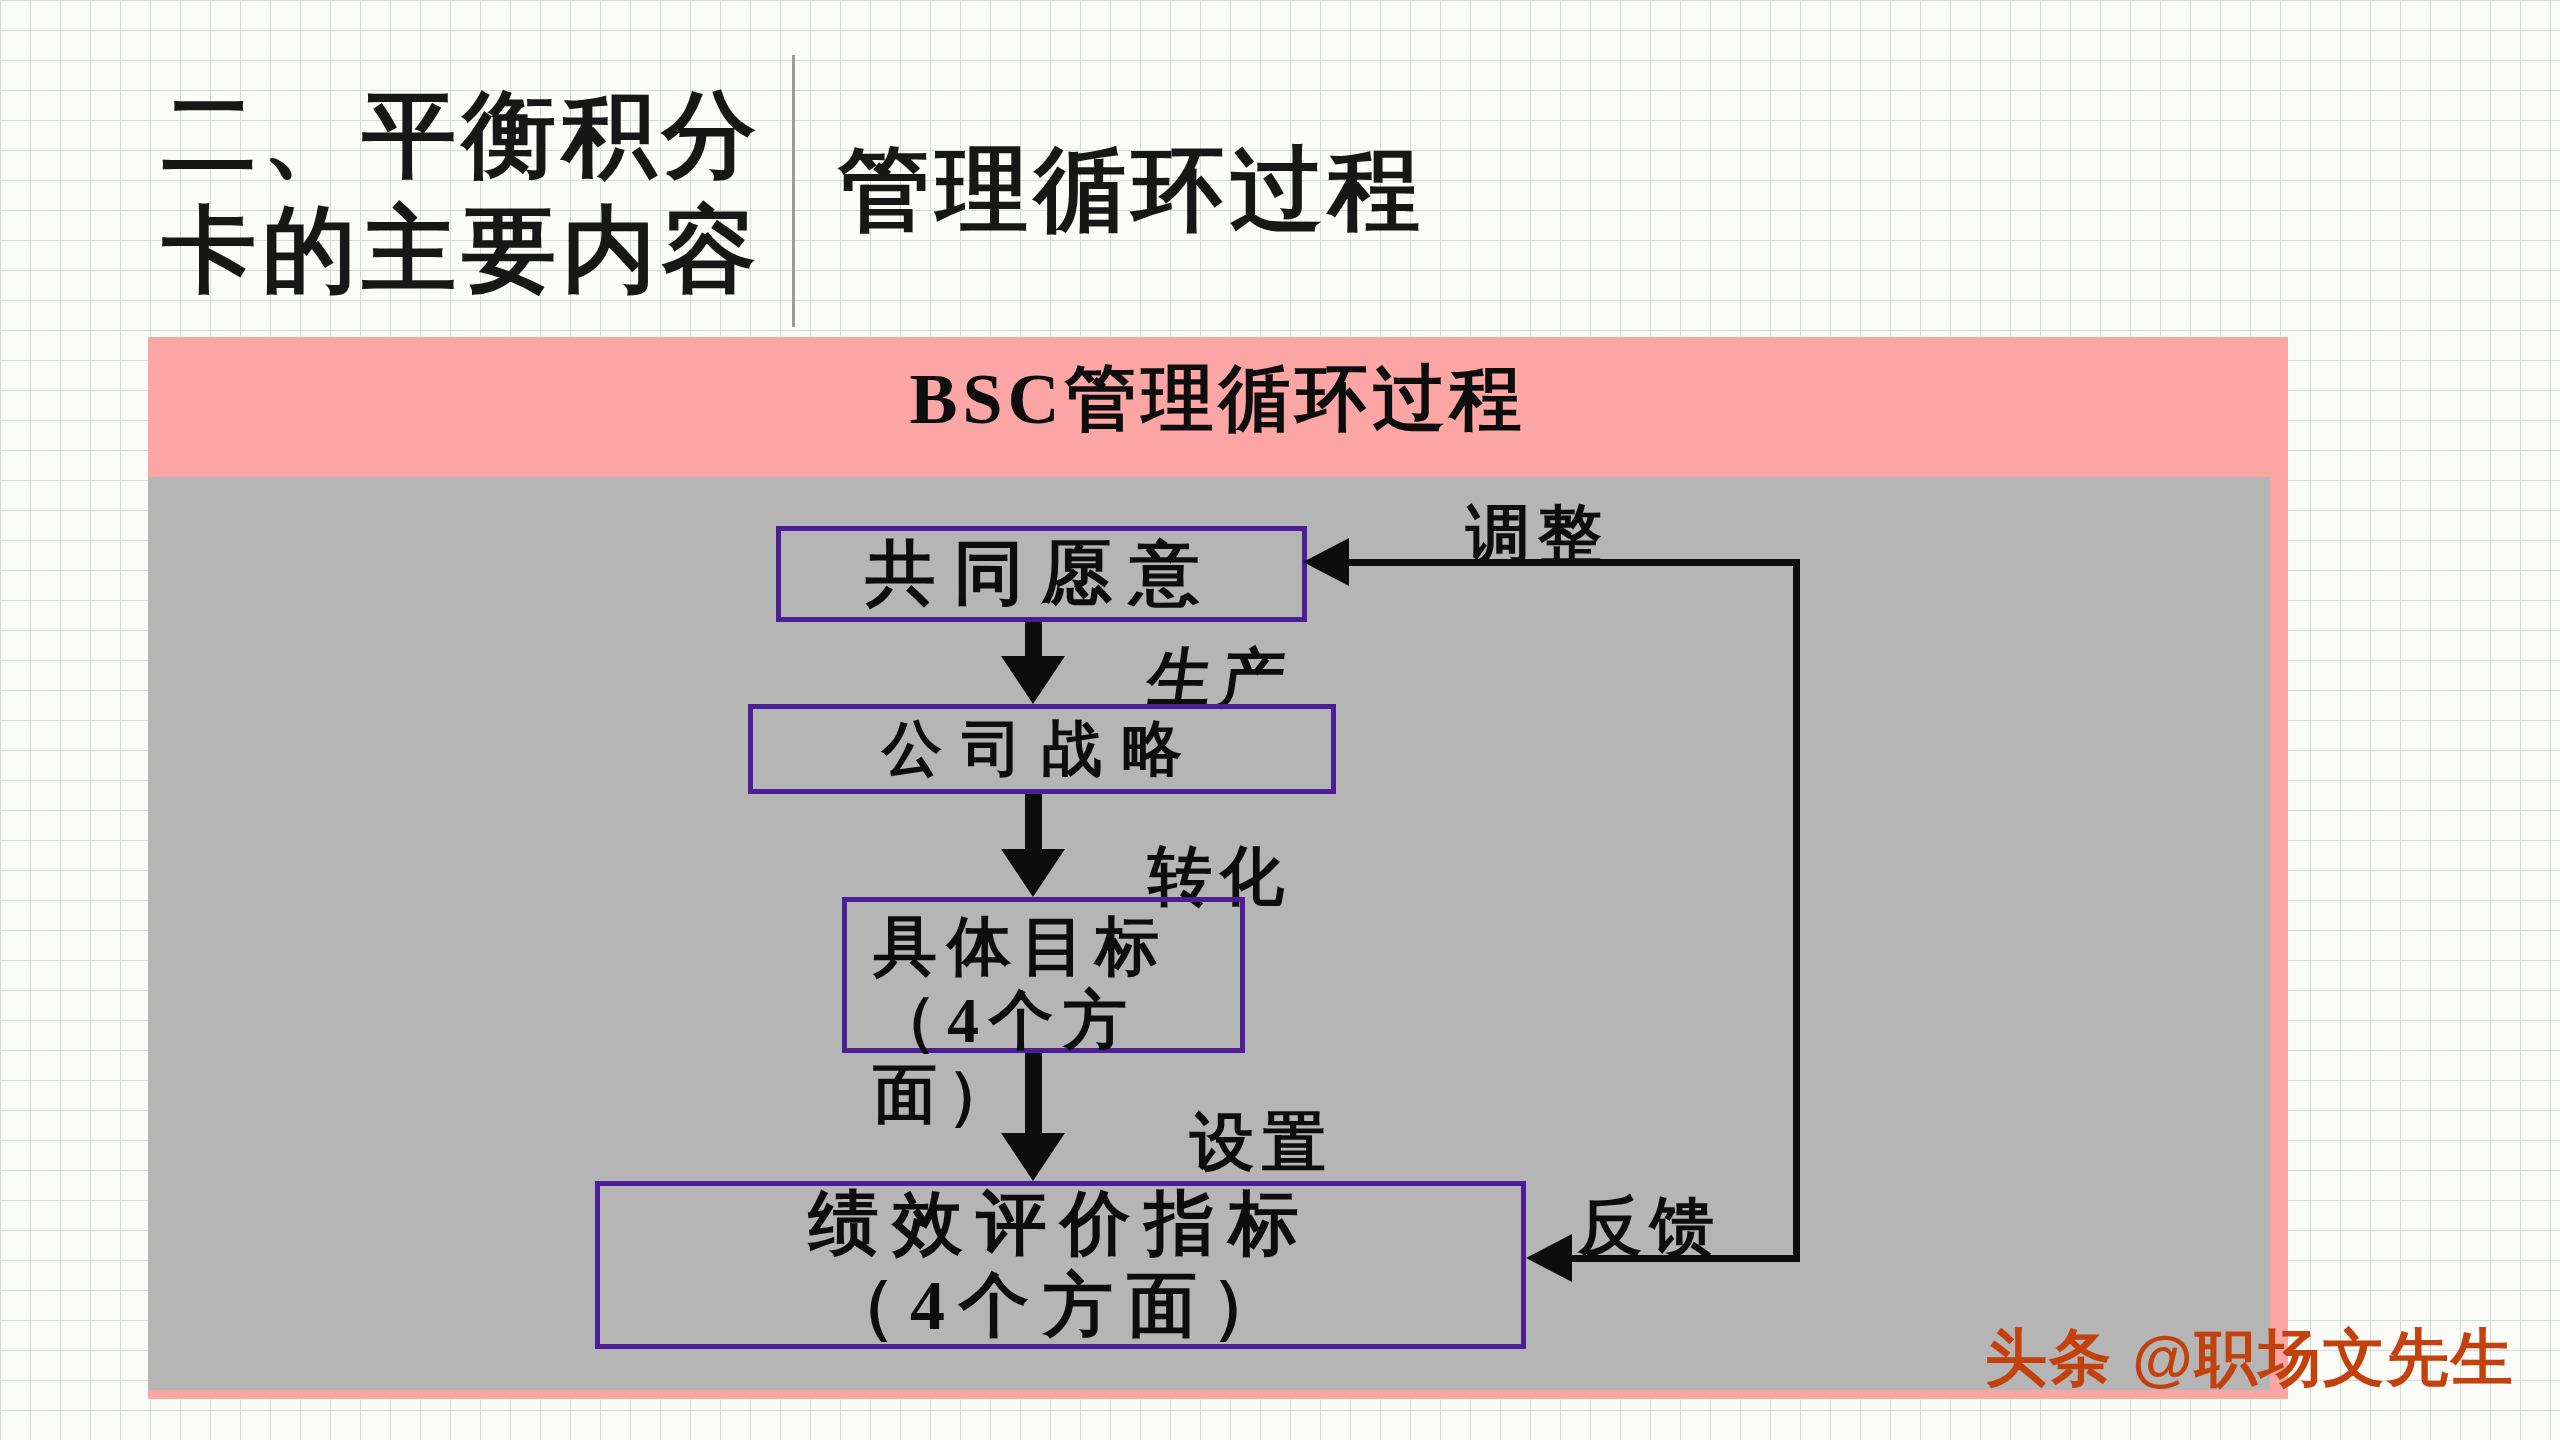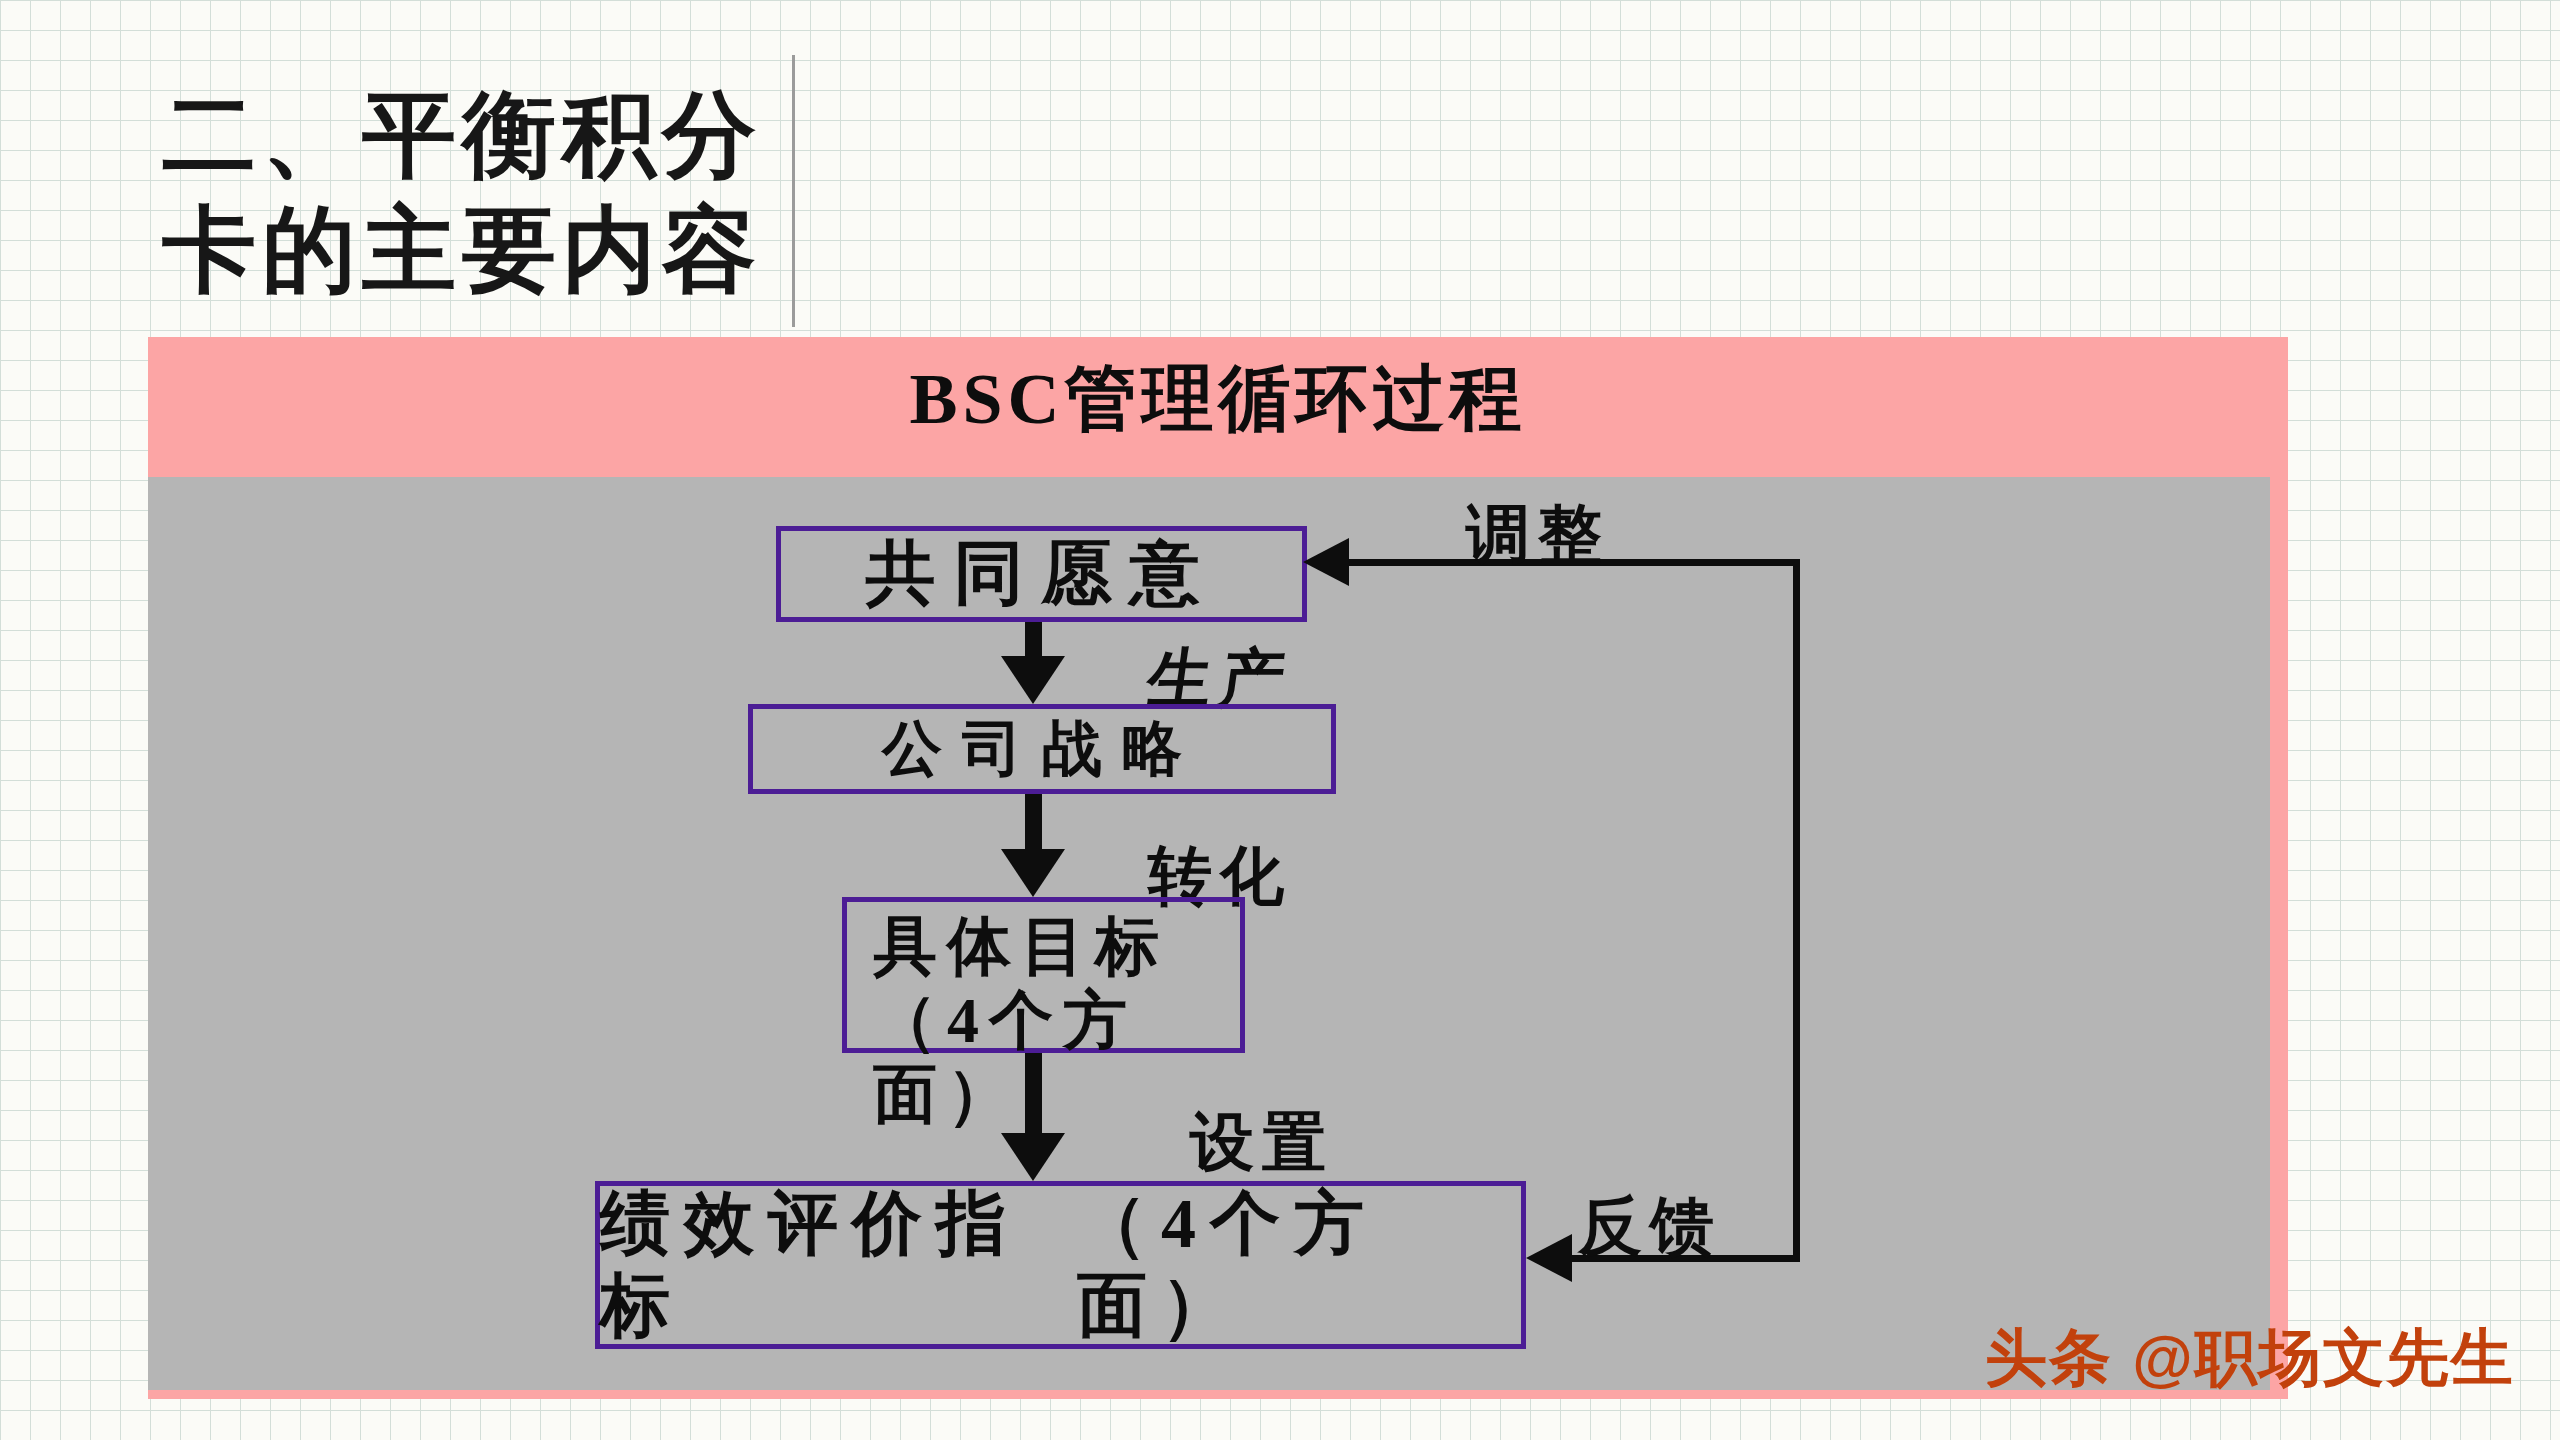--- a/index.html
+++ b/index.html
@@ -28,21 +28,21 @@
     font-size:72px;font-weight:700;letter-spacing:5px;color:#0d0d0d}
   .diagram{position:absolute;left:0;top:140px;width:2122px;height:913px;background:#b5b5b5}
 
   
   .flow-node{position:absolute;border:5px solid #4c1d95;display:flex;align-items:center;
     justify-content:center;font-weight:700;color:#0d0d0d}
   .node-vision{left:628px;top:49px;width:531px;height:96px;font-size:70px;letter-spacing:18px}
   .node-strategy{left:600px;top:227px;width:588px;height:90px;font-size:60px;letter-spacing:20px}
   .node-goals{left:694px;top:420px;width:403px;height:156px;display:block;
     padding:8px 0 6px 26px;font-size:64px;line-height:74px;letter-spacing:10px;overflow:visible}
-  .node-kpi{left:447px;top:704px;width:931px;height:168px;flex-direction:row;
+  .node-kpi{left:447px;top:704px;width:931px;height:168px;flex-direction:column;
     font-size:70px;line-height:82px;letter-spacing:14px}
 
   
   .varrow{position:absolute;width:64px;display:flex;flex-direction:column;align-items:center}
   .varrow .shaft{width:17px;flex:1 1 auto;background:#0d0d0d}
   .varrow .head{width:0;height:0;border-left:32px solid transparent;
     border-right:32px solid transparent;border-top:48px solid #0d0d0d}
   .arrow-1{left:853px;top:145px;height:82px}
   .arrow-2{left:853px;top:317px;height:103px}
   .arrow-3{left:853px;top:576px;height:128px}
@@ -73,20 +73,21 @@
 </head>
 <body>
 
 <div class="stage">
 
   <div class="slide-title">
     <div>二、平衡积分</div>
     <div>卡的主要内容</div>
   </div>
   <div class="title-divider"></div>
+  <div class="slide-subtitle">管理循环过程</div>
 
   <div class="content-panel">
     <h1 class="diagram-title">BSC管理循环过程</h1>
 
     <div class="diagram">
 
       <div class="flow-node node-vision">共同愿意</div>
 
       <div class="varrow arrow-1">
         <div class="shaft"></div>

